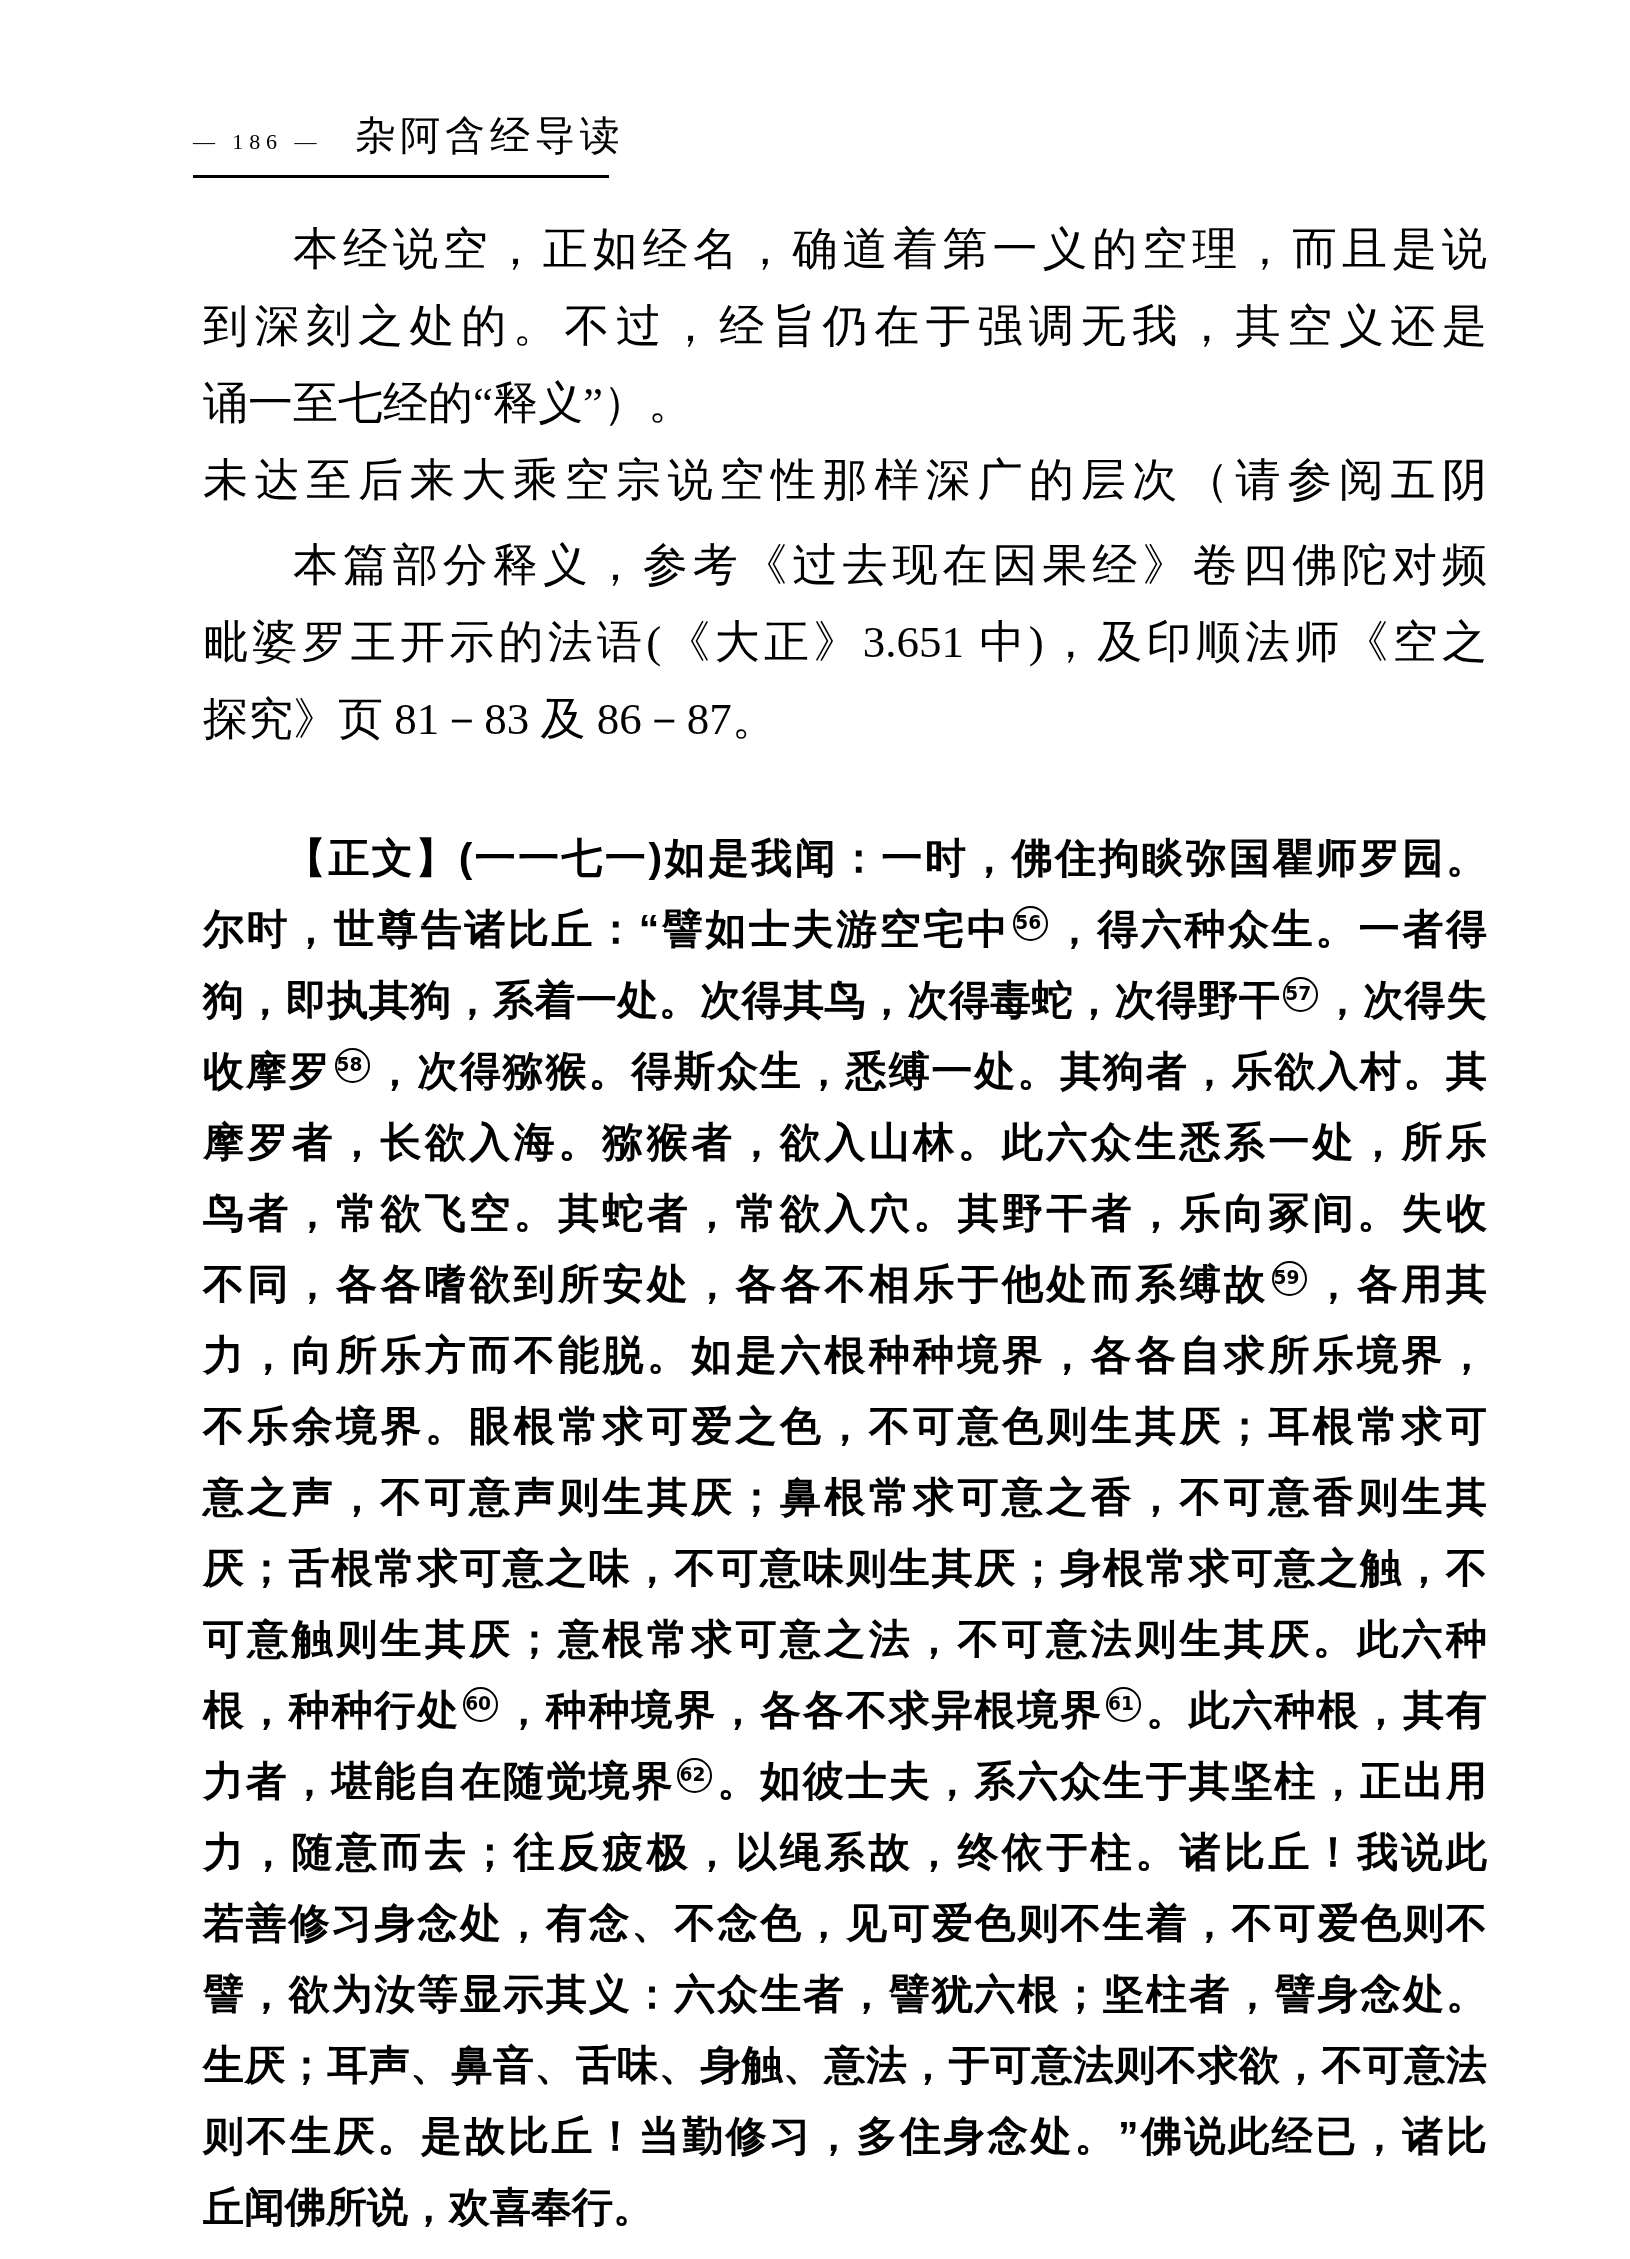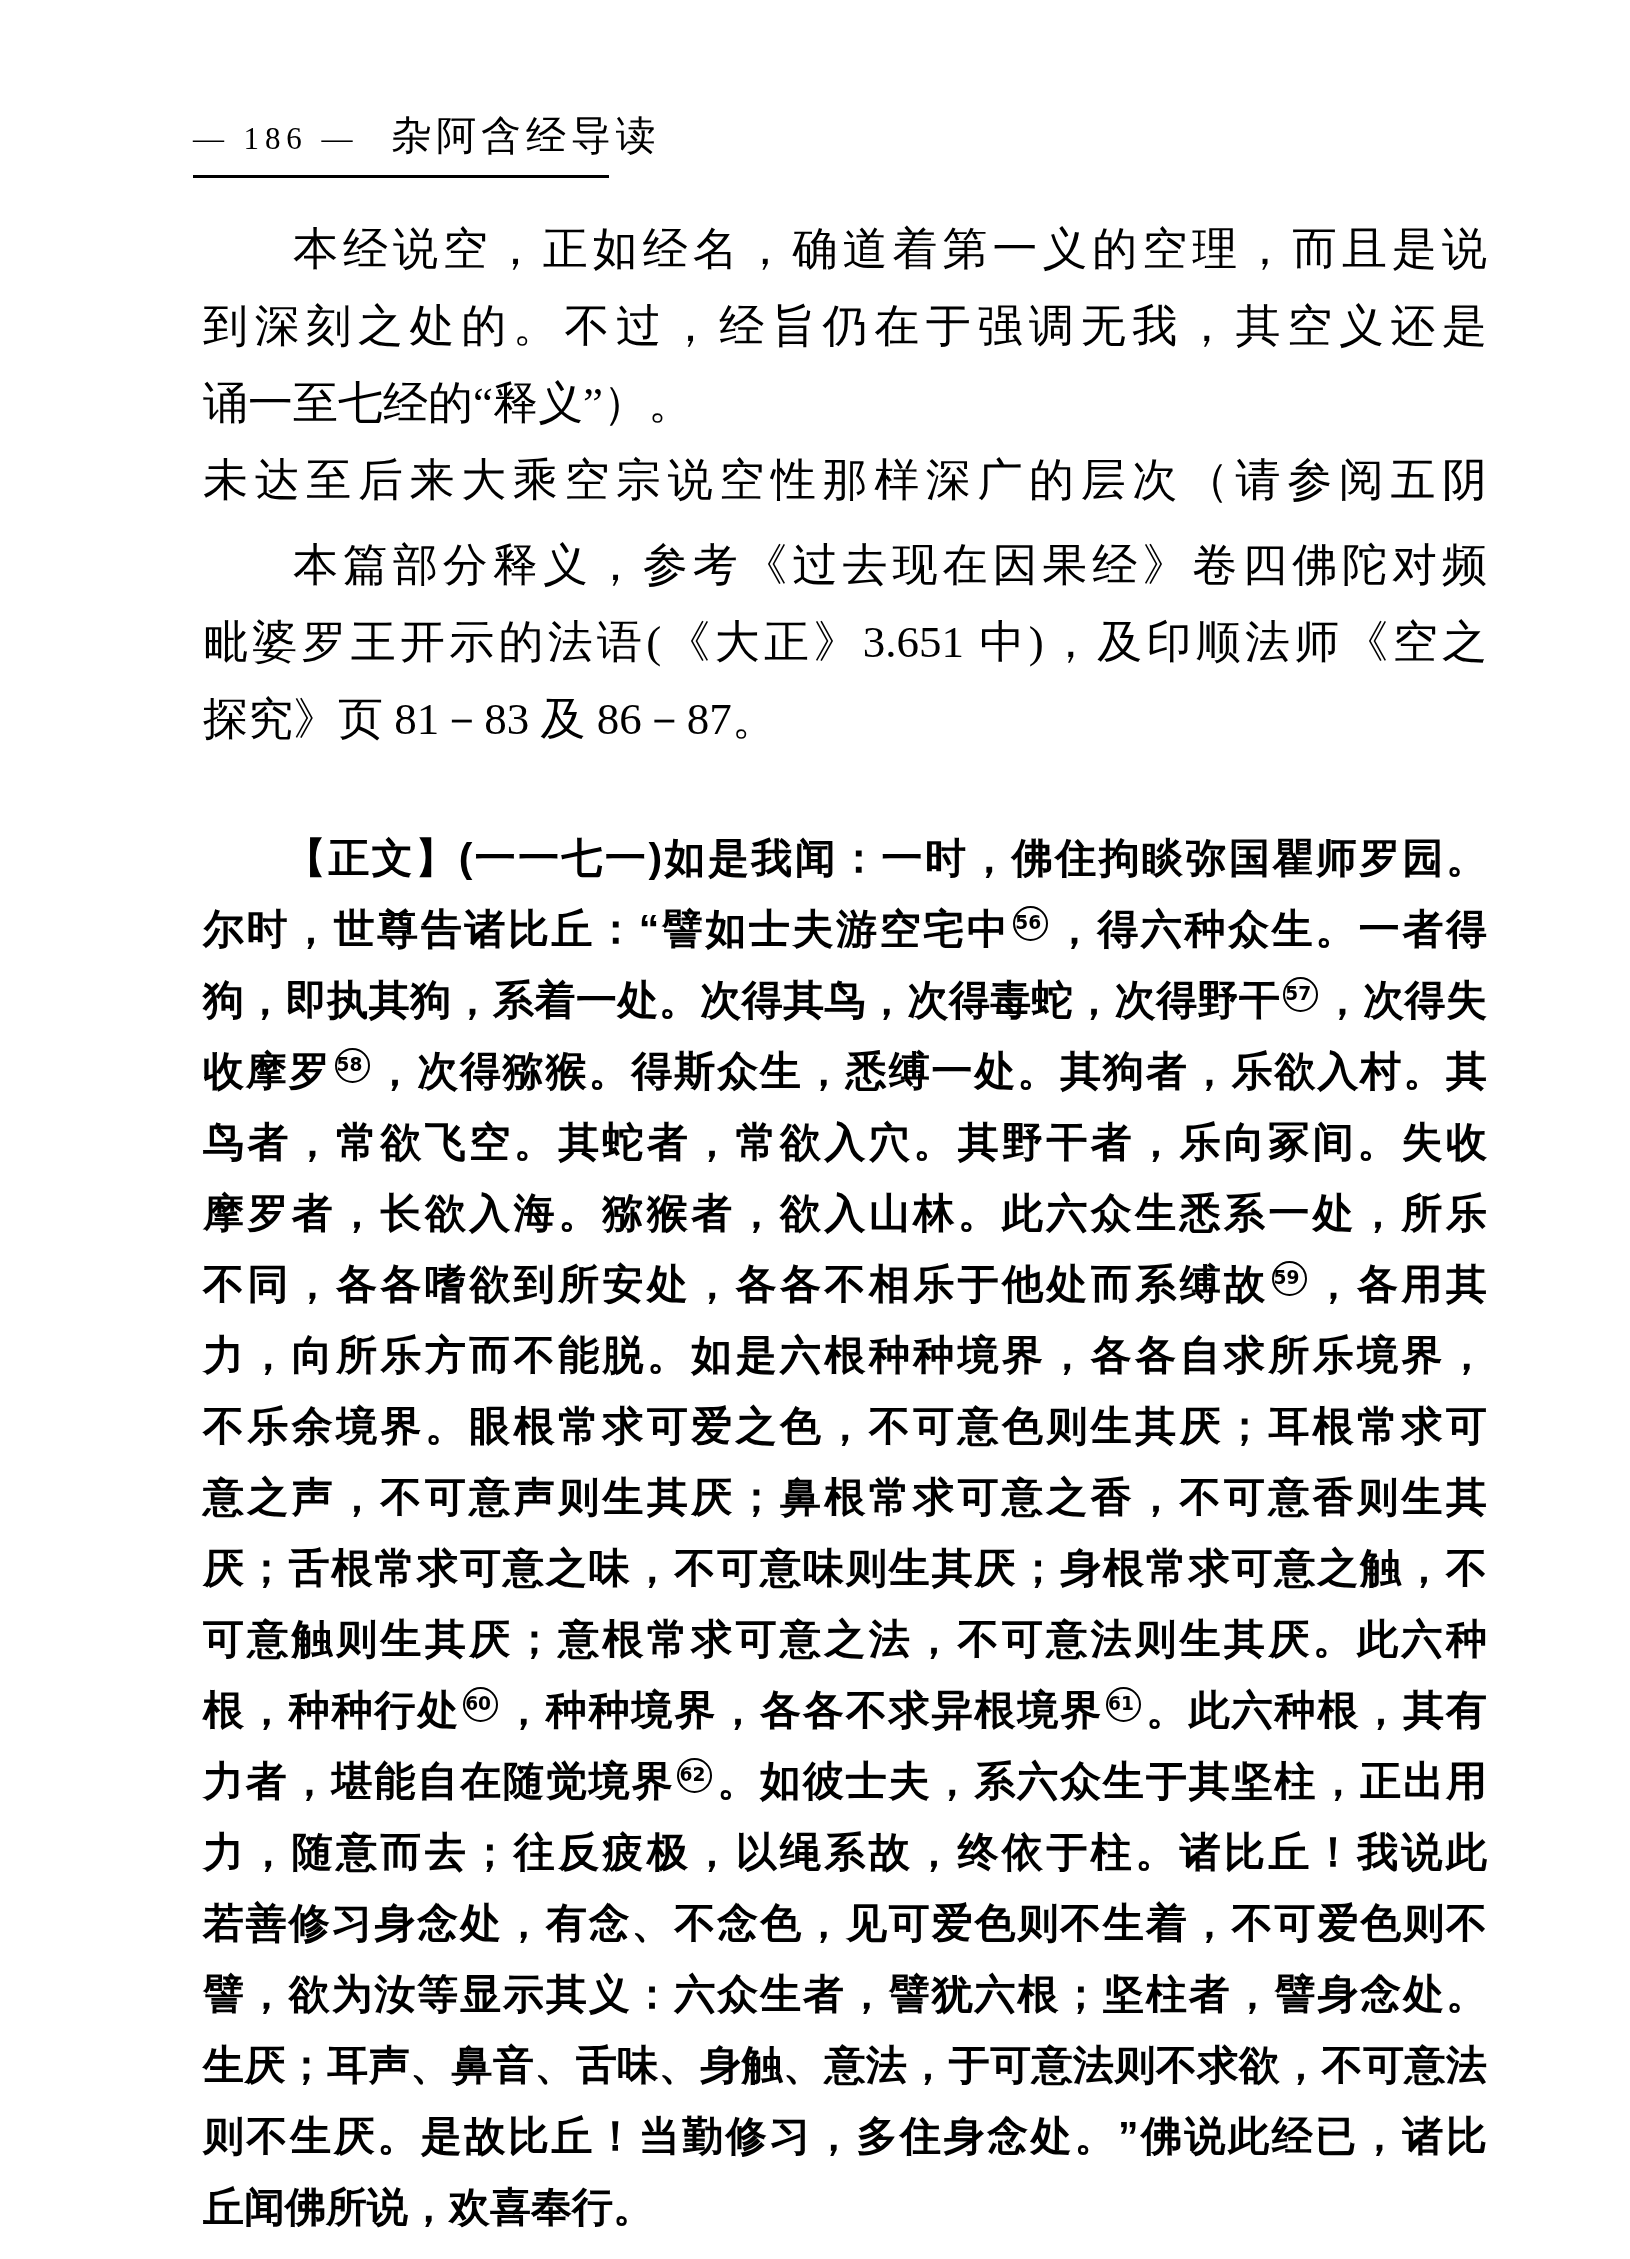--- a/index.html
+++ b/index.html
@@ -15,21 +15,21 @@
     position:absolute;
     left:193px;top:108px;
     width:416px;
     border-bottom:3.9px solid #000;
     padding-bottom:11.8px;
     display:flex;
     align-items:baseline;
     font-family:"Liberation Serif","DejaVu Serif",serif;
   }
   .pnum{
-    font-size:31px;
+    font-size:22px;
     letter-spacing:5.9px;
     white-space:nowrap;
   }
   .btitle{
     font-size:40px;
     margin-left:33px;
     letter-spacing:4.9px;
     white-space:nowrap;
   }
   
@@ -99,22 +99,22 @@
         <div class="line indent">本篇部分释义，参考《过去现在因果经》卷四佛陀对频</div>
         <div class="line">毗婆罗王开示的法语(《大正》3.651 中)，及印顺法师《空之</div>
         <div class="line short">探究》页 81－83 及 86－87。</div>
       </div>
 
     <div class="sutra">
         <div class="line indent">【正文】(一一七一)如是我闻：一时，佛住拘睒弥国瞿师罗园。</div>
         <div class="line">尔时，世尊告诸比丘：“譬如士夫游空宅中<span class="sup">56</span>，得六种众生。一者得</div>
         <div class="line">狗，即执其狗，系着一处。次得其鸟，次得毒蛇，次得野干<span class="sup">57</span>，次得失</div>
         <div class="line">收摩罗<span class="sup">58</span>，次得猕猴。得斯众生，悉缚一处。其狗者，乐欲入村。其</div>
+        <div class="line">摩罗者，长欲入海。猕猴者，欲入山林。此六众生悉系一处，所乐</div>
         <div class="line">鸟者，常欲飞空。其蛇者，常欲入穴。其野干者，乐向冢间。失收</div>
-        <div class="line">摩罗者，长欲入海。猕猴者，欲入山林。此六众生悉系一处，所乐</div>
         <div class="line">不同，各各嗜欲到所安处，各各不相乐于他处而系缚故<span class="sup">59</span>，各用其</div>
         <div class="line">力，向所乐方而不能脱。如是六根种种境界，各各自求所乐境界，</div>
         <div class="line">不乐余境界。眼根常求可爱之色，不可意色则生其厌；耳根常求可</div>
         <div class="line">意之声，不可意声则生其厌；鼻根常求可意之香，不可意香则生其</div>
         <div class="line">厌；舌根常求可意之味，不可意味则生其厌；身根常求可意之触，不</div>
         <div class="line">可意触则生其厌；意根常求可意之法，不可意法则生其厌。此六种</div>
         <div class="line">根，种种行处<span class="sup">60</span>，种种境界，各各不求异根境界<span class="sup">61</span>。此六种根，其有</div>
         <div class="line">力者，堪能自在随觉境界<span class="sup">62</span>。如彼士夫，系六众生于其坚柱，正出用</div>
         <div class="line">力，随意而去；往反疲极，以绳系故，终依于柱。诸比丘！我说此</div>
         <div class="line">若善修习身念处，有念、不念色，见可爱色则不生着，不可爱色则不</div>

